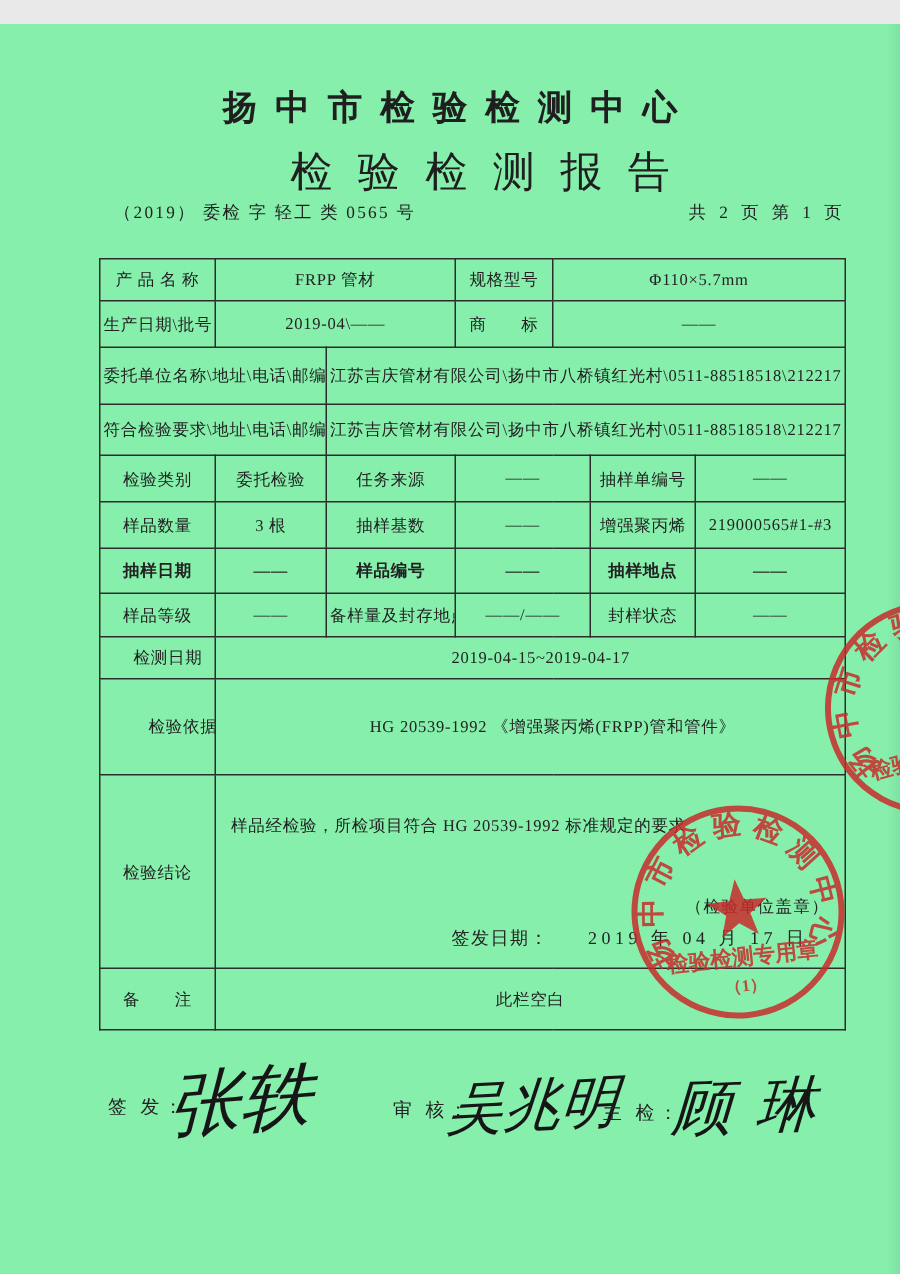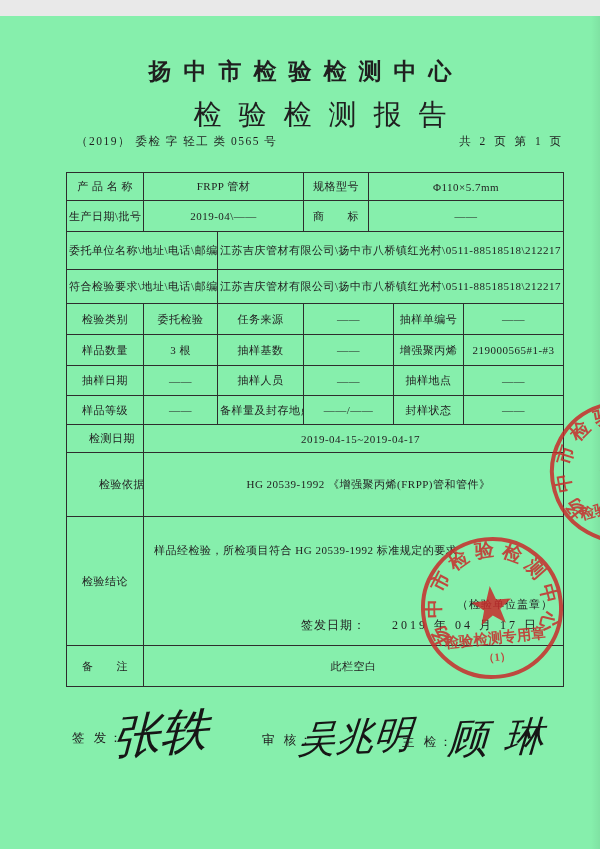--- a/index.html
+++ b/index.html
@@ -26,21 +26,21 @@
     position:absolute;left:66px;top:156px;width:497px;
     border-collapse:collapse;table-layout:fixed;
   }
   table.report td{
     border:1.5px solid #2d2d2d;text-align:center;vertical-align:middle;
     font-size:11px;letter-spacing:0.5px;padding:0 2px;overflow:hidden;
     white-space:nowrap;color:#222;
   }
   tr.r1 td{height:27px;} tr.r2 td{height:30px;} tr.r3 td{height:37px;}
   tr.r4 td{height:33px;} tr.r5 td{height:30px;} tr.r6 td{height:30px;}
-  tr.r7 td{height:29px;} tr.r8 td{height:28px;} tr.r9 td{height:30px;}
+  tr.r7 td{height:29px;font-weight:bold;} tr.r8 td{height:28px;} tr.r9 td{height:30px;}
   tr.r10 td{height:27px;padding-left:16px;} tr.r11 td{height:63px;padding-left:32px;} tr.r12 td{height:128px;}
   tr.r13 td{height:40px;}
   td.small{font-size:9.5px;letter-spacing:0;}
   td.left{text-align:left;padding-left:9px;}
   td.longval{font-size:10.5px;letter-spacing:0;text-align:left;padding-left:8px;}
   td.conclusion-cell{position:relative;vertical-align:top;}
   .concl-text{position:absolute;top:26px;left:10px;font-size:11px;letter-spacing:0.5px;white-space:nowrap;}
   .stamp-note{position:absolute;top:80px;right:10px;font-size:11px;letter-spacing:1px;}
   .issue-date-line{position:absolute;top:100px;right:24px;font-size:12px;letter-spacing:1px;}
   .issue-date-line .gap{display:inline-block;width:26px;}
@@ -118,21 +118,21 @@
       <td>样品数量</td>
       <td>3 根</td>
       <td>抽样基数</td>
       <td colspan="2">——</td>
       <td>增强聚丙烯</td>
       <td class="small">219000565#1-#3</td>
     </tr>
     <tr class="r7">
       <td>抽样日期</td>
       <td>——</td>
-      <td>抽样人员</td>
+      <td>样品编号</td>
       <td colspan="2">——</td>
       <td>抽样地点</td>
       <td>——</td>
     </tr>
     <tr class="r8">
       <td>样品等级</td>
       <td>——</td>
       <td class="small">备样量及封存地点</td>
       <td colspan="2">——/——</td>
       <td>封样状态</td>

